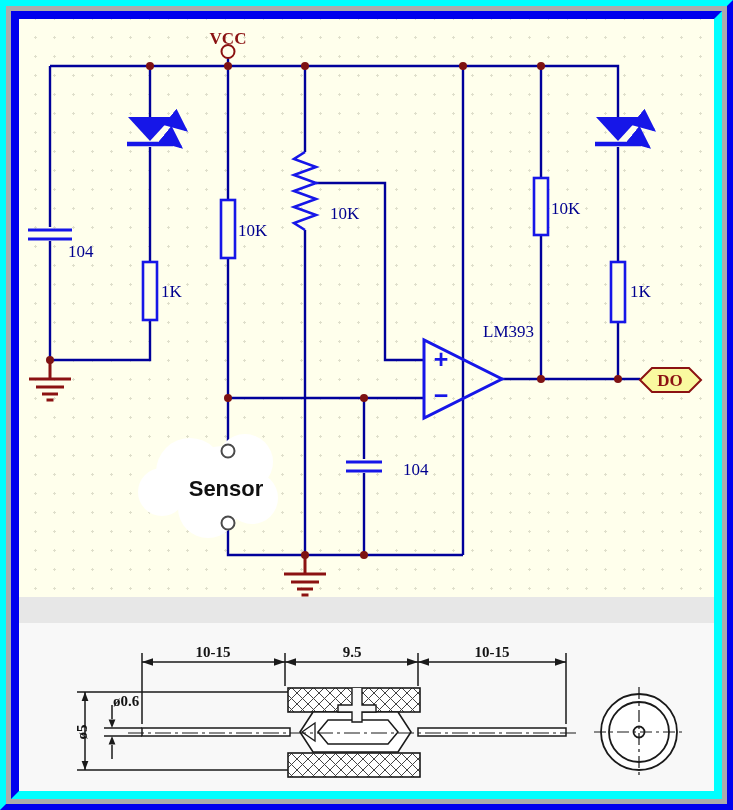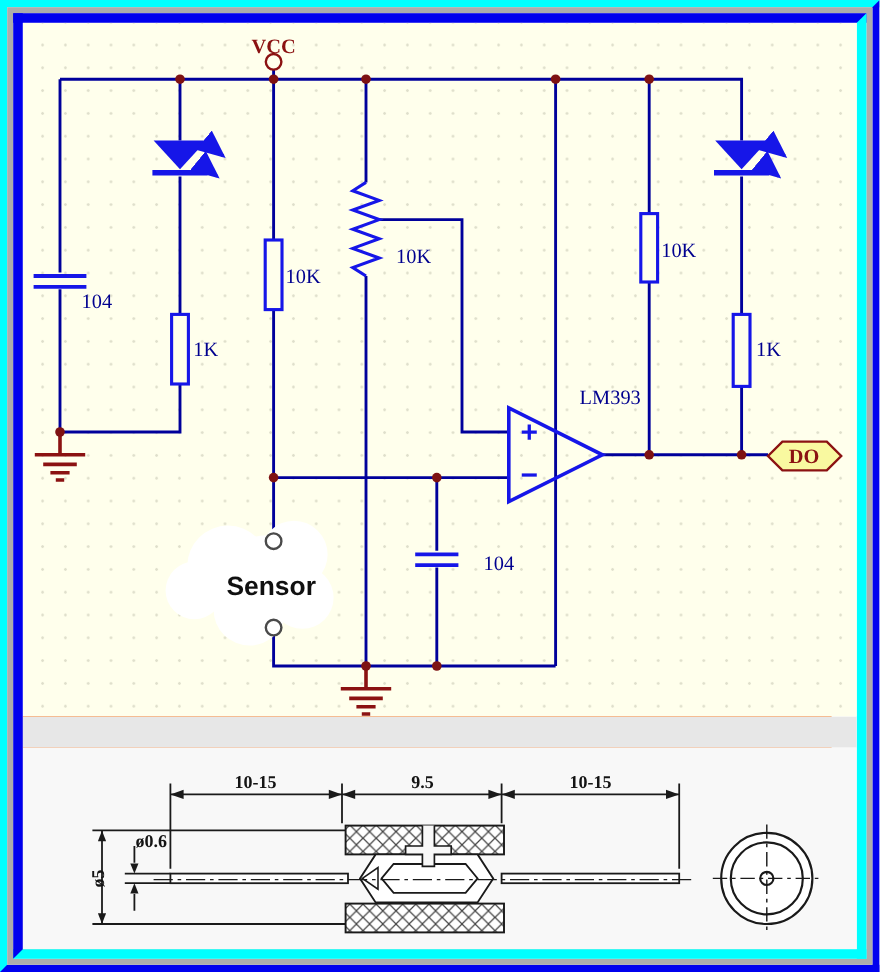--- a/index.html
+++ b/index.html
@@ -13,21 +13,21 @@
     border:5px solid #ACACAC;}
   .frame-inner{width:100%;height:100%;box-sizing:border-box;
     border:8px solid;border-color:#0000EE #00FFFF #00FFFF #0000EE;}
   .content{width:695px;height:772px;overflow:hidden;}
   .circuit-panel{
     width:695px;height:578px;
     background-color:#FFFFEC;
     background-image:radial-gradient(circle,#DFDFCB 1.1px,rgba(0,0,0,0) 1.2px);
     background-size:19px 19px;background-position:7px 9px;
   }
-  .mech-panel{width:674px;height:194px;background:#f97316;}
+  .mech-panel{width:674px;height:194px;background:#84cc16;}
   svg{display:block;}
   text{user-select:none;}
   .lbl{font-family:"Liberation Serif",serif;font-size:17px;fill:#00008F;}
   .dimtxt{font-family:"Liberation Serif",serif;font-size:15px;font-weight:bold;fill:#141414;}
 </style>
 </head>
 <body>
 
 <div class="screen">
  <div class="frame-outer">

